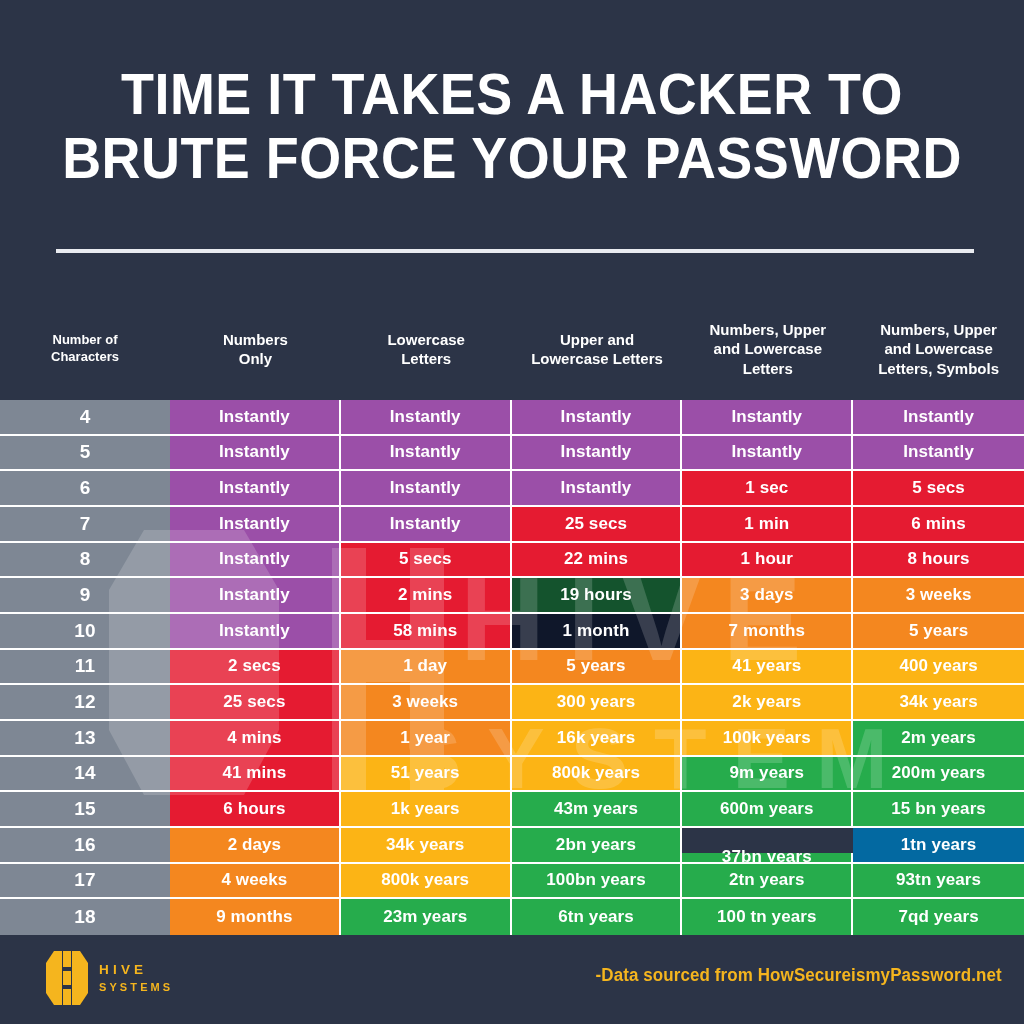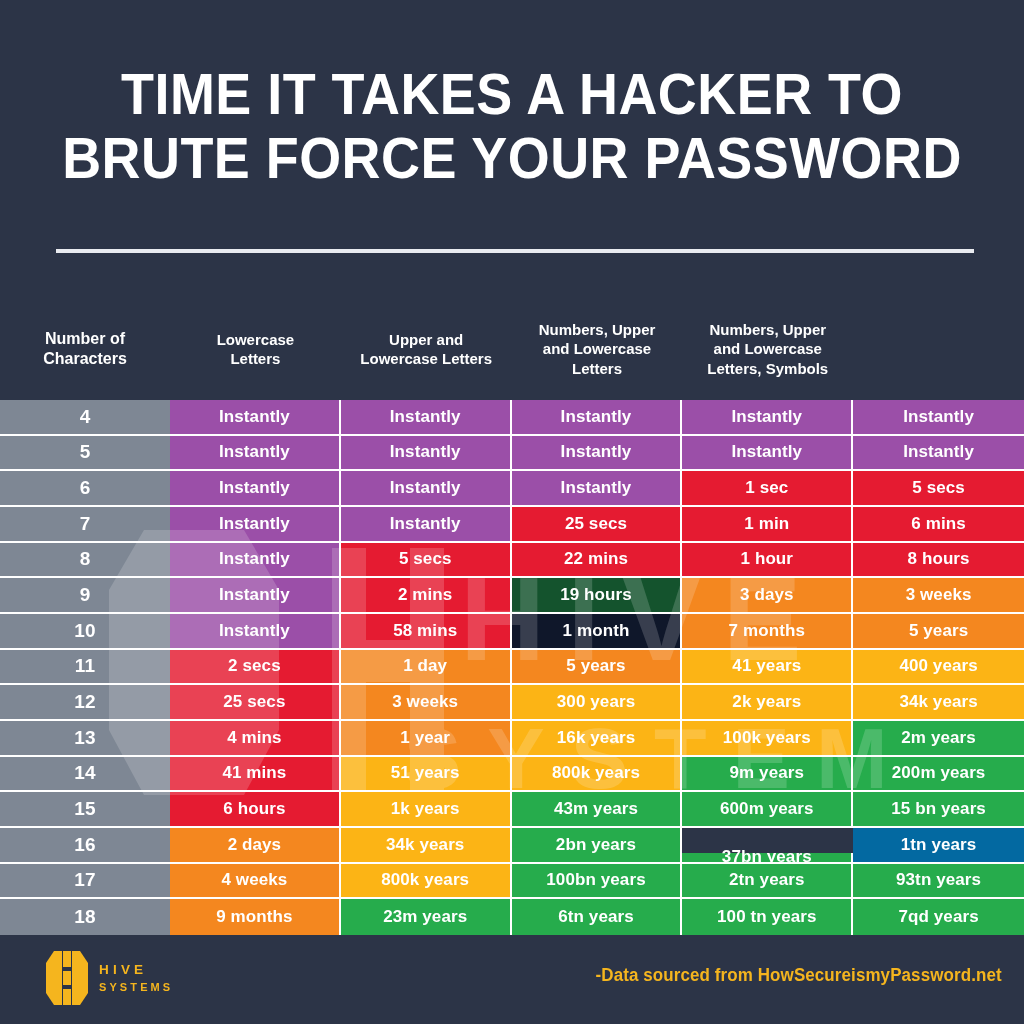--- a/index.html
+++ b/index.html
@@ -44,21 +44,21 @@
   }
   .th{
     display:flex;align-items:center;justify-content:center;
     text-align:center;
     color:#ffffff;
     font-weight:bold;
     line-height:1.28;
     padding:0 4px;
     box-sizing:border-box;
   }
-  .th-0{width:170px;font-size:16px;}
+  .th-0{width:170px;font-size:13px;}
   .th-n{width:170.8px;font-size:15px;}
 
   
   .tbody{
     position:absolute;left:0;top:400px;width:1024px;height:535px;
   }
   .trow{
     display:flex;width:1024px;height:35.67px;
   }
   .cell{
@@ -136,20 +136,26 @@
     <div class="title-line">TIME IT TAKES A HACKER TO</div>
     <div class="title-line">BRUTE FORCE YOUR PASSWORD</div>
   </div>
   <div class="title-rule"></div>
 
   <div class="thead" id="thead">
       <div class="th th-0">
         <div>
           <div>Number of</div>
           <div>Characters</div>
+        </div>
+      </div>
+      <div class="th th-n">
+        <div>
+          <div>Numbers</div>
+          <div>Only</div>
         </div>
       </div>
       <div class="th th-n">
         <div>
           <div>Lowercase</div>
           <div>Letters</div>
         </div>
       </div>
       <div class="th th-n">
         <div>

